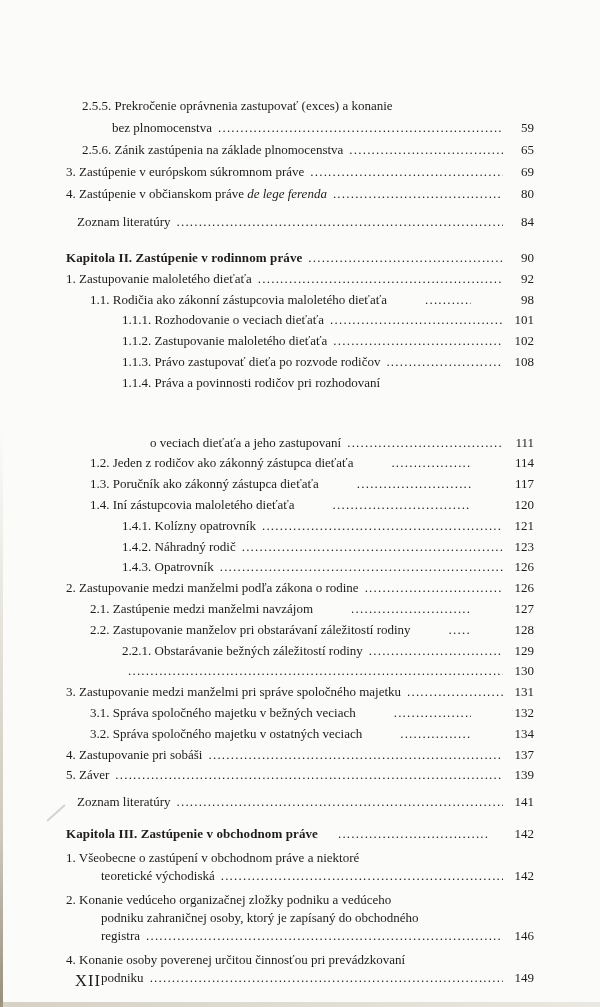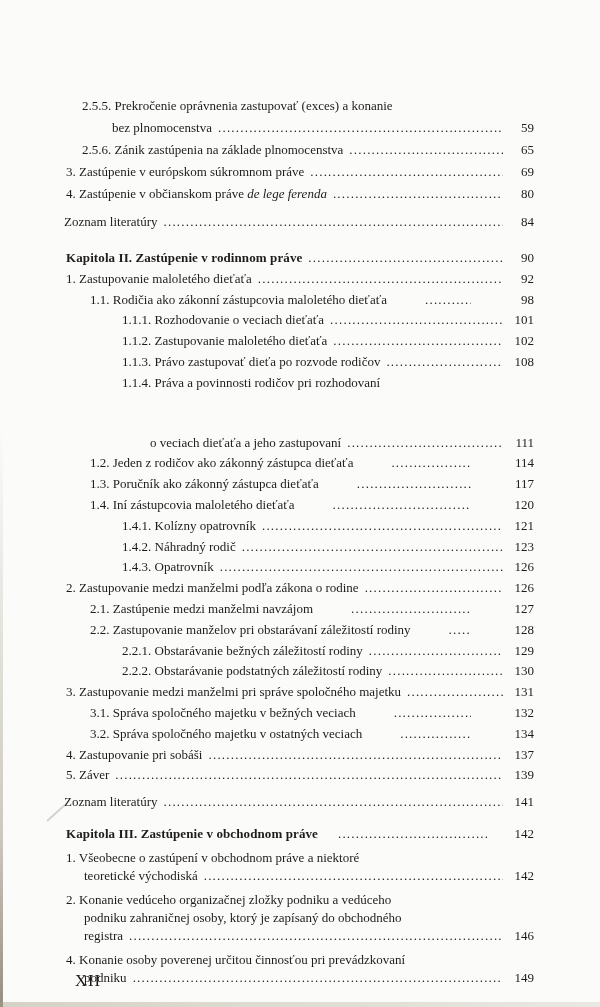--- a/index.html
+++ b/index.html
@@ -27,28 +27,28 @@
   .txt i{font-style:italic;}
   .dots{
     flex:1 1 auto;overflow:hidden;min-width:6px;
     margin-left:6px;margin-right:5px;
     letter-spacing:1.2px;color:#242220;
   }
   .pg{flex-shrink:0;min-width:26px;text-align:right;}
   .nopage .dots,.nopage .pg{visibility:hidden;}
   
   .i-chapter{margin-left:6px;}
-  .i-list{margin-left:4px;}
+  .i-list{margin-left:17px;}
   .i-num{margin-left:6px;}
   .i-sub{margin-left:30px;gap:32px;}
   .i-subsub{margin-left:62px;}
   .i-subsub-top{margin-left:22px;}
   .i-cont-top{margin-left:52px;}
   .i-cont-subsub{margin-left:90px;margin-top:39px;}
-  .i-cont-num{margin-left:24px;}
+  .i-cont-num{margin-left:41px;}
   #folio{
     position:absolute;left:75px;top:971px;
     font-size:16.5px;letter-spacing:1px;
   }
   
   #edge-left{
     position:absolute;left:0;top:430px;bottom:0;width:3px;
     background:linear-gradient(to bottom,rgba(150,140,115,0),rgba(150,140,115,.45) 70%,rgba(118,106,82,.75));
   }
   #edge-bottom{
@@ -179,21 +179,20 @@
         <span class="txt">2.2. Zastupovanie manželov pri obstarávaní záležitostí rodiny</span>
         <span class="dots">..............................................................................................................</span>
         <span class="pg">128</span>
       </div>
       <div class="row sec-b i-subsub">
         <span class="txt">2.2.1. Obstarávanie bežných záležitostí rodiny</span>
         <span class="dots">..............................................................................................................</span>
         <span class="pg">129</span>
       </div>
       <div class="row sec-b i-subsub">
-        <span class="txt">2.2.2. Obstarávanie podstatných záležitostí rodiny</span>
         <span class="dots">..............................................................................................................</span>
         <span class="pg">130</span>
       </div>
       <div class="row sec-b i-num">
         <span class="txt">3. Zastupovanie medzi manželmi pri správe spoločného majetku</span>
         <span class="dots">..............................................................................................................</span>
         <span class="pg">131</span>
       </div>
       <div class="row sec-b i-sub">
         <span class="txt">3.1. Správa spoločného majetku v bežných veciach</span>

